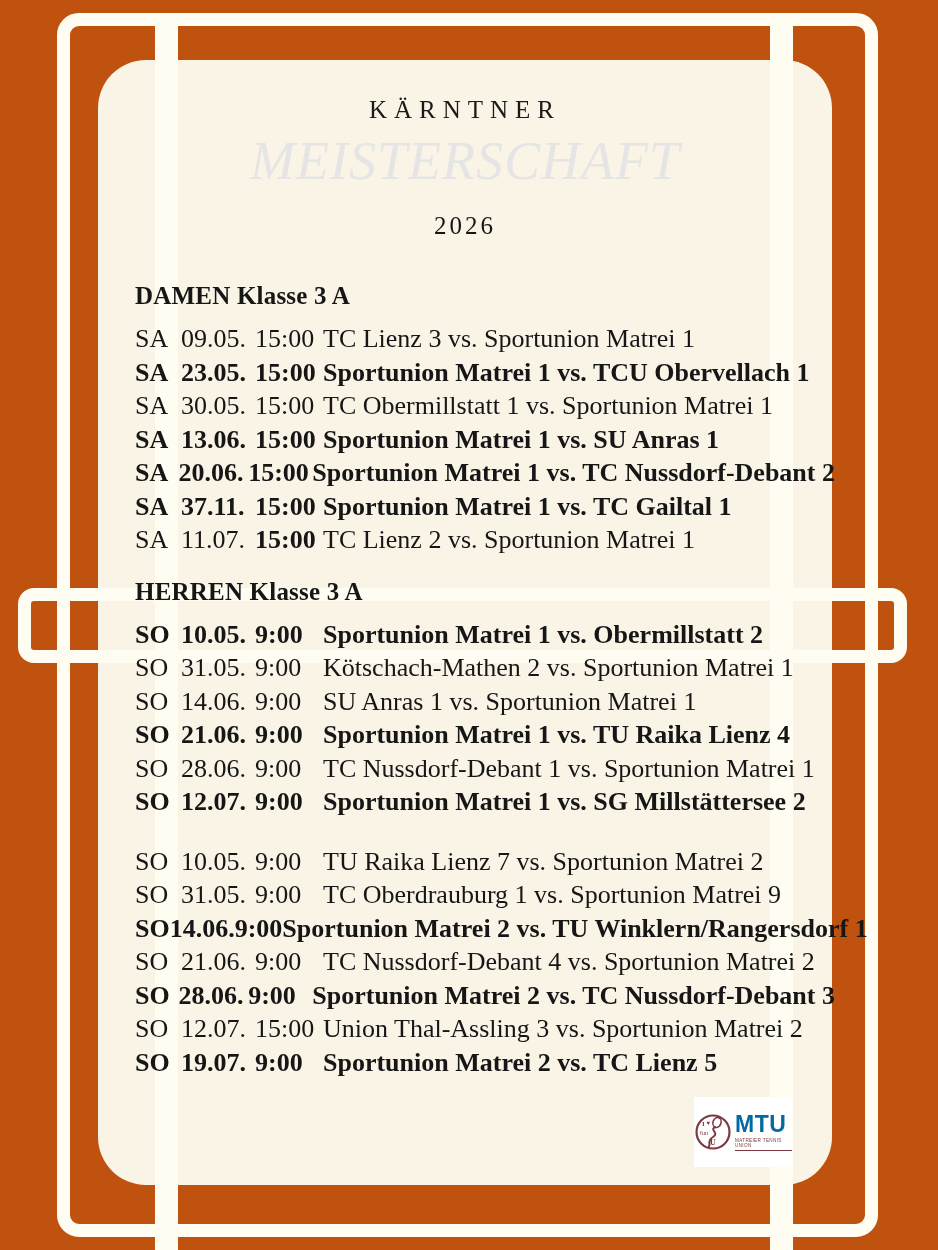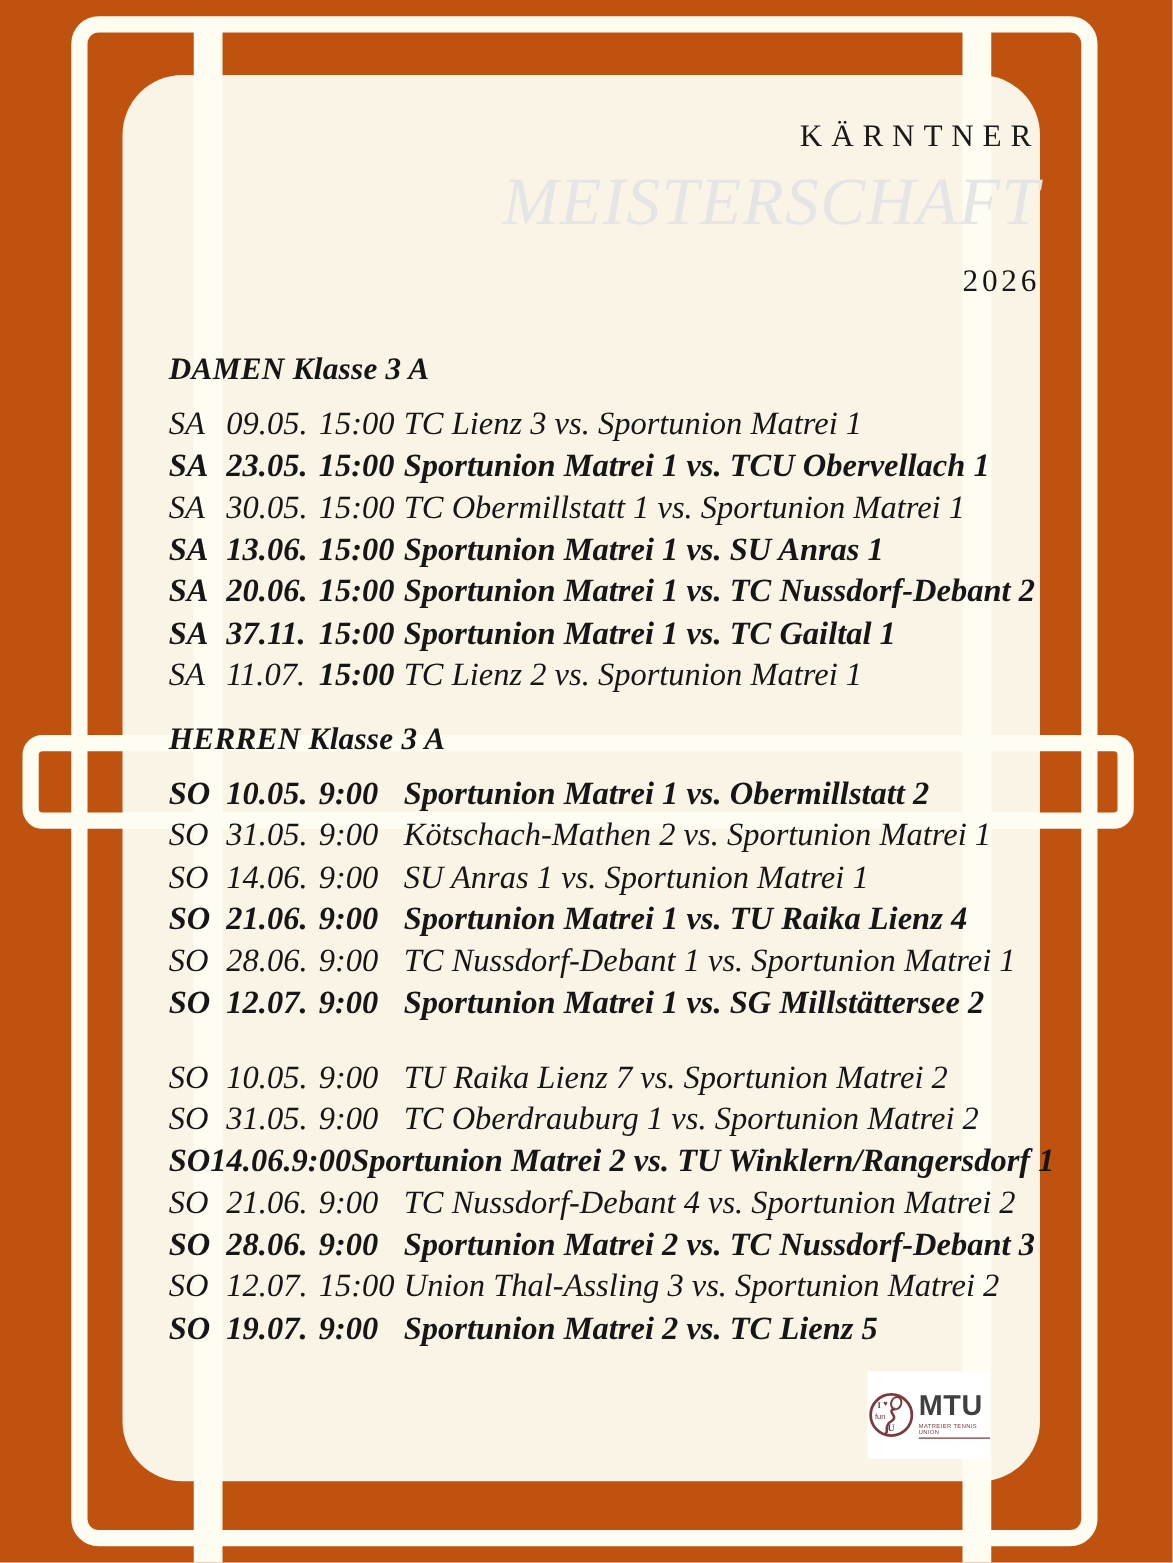--- a/index.html
+++ b/index.html
@@ -27,45 +27,45 @@
   .vbar.left{left:155px;}
   .vbar.right{left:770px;}
   
   .belt{
     position:absolute;left:18px;top:588px;width:889px;height:75px;
     border:13px solid #fffdf2;border-radius:16px;box-sizing:border-box;
   }
 
   .content{position:absolute;inset:0;color:#161616;}
 
-  .title-block{position:absolute;left:98px;top:96px;width:734px;text-align:right;}
+  .title-block{position:absolute;left:98px;top:96px;width:734px;text-align:center;}
   .title-small{font-size:25px;letter-spacing:7px;color:#1a1a1a;}
   .title-main{font-size:54px;font-style:italic;letter-spacing:1px;margin-top:10px;line-height:1.0;color:#e5e5e5;}
   .title-year{font-size:25px;letter-spacing:3px;margin-top:24px;}
 
-  .sections{position:absolute;left:135px;top:279px;width:700px;font-style:italic;}
+  .sections{position:absolute;left:135px;top:279px;width:700px;}
   .section .heading{font-size:25px;font-weight:bold;line-height:34px;margin-bottom:9px;letter-spacing:.2px;}
   .section+.section{margin-top:18px;}
   .section:nth-child(3){margin-top:26px;}
   .row{display:flex;line-height:33.5px;font-size:26px;white-space:nowrap;}
   .row .day{width:46px;}
   .row .date{width:74px;}
   .row .time{width:68px;}
   .row .match{flex:1;}
   .row.bold{font-weight:bold;}
   .row .time.tbold{font-weight:bold;}
 
   
   .logo-box{
     position:absolute;left:694px;top:1097px;width:98px;height:70px;
     background:#ffffff;display:flex;align-items:center;justify-content:center;gap:3px;
   }
   .logo-circle{flex:0 0 auto;width:38px;height:38px;position:relative;}
   .logo-right{display:flex;flex-direction:column;align-items:flex-start;}
-  .logo-abbr{font-family:"Liberation Sans",sans-serif;font-size:23px;font-weight:bold;color:#404040;line-height:1;letter-spacing:.5px;}
+  .logo-abbr{font-family:"Liberation Sans",sans-serif;font-size:23px;font-weight:bold;color:#0369a1;line-height:1;letter-spacing:.5px;}
   .logo-sub{font-family:"Liberation Sans",sans-serif;font-size:4.6px;letter-spacing:.35px;color:#7b3a3f;border-bottom:1px solid #7b3a3f;padding:1px 0 1.5px 0;margin-top:1px;text-transform:uppercase;}
 </style>
 </head>
 <body>
 
 <div class="poster">
 
   <div class="card"></div>
   <div class="vbar left"></div>
   <div class="vbar right"></div>
@@ -188,21 +188,21 @@
     <span class="day">SO</span>
     <span class="date">10.05.</span>
     <span class="time">9:00</span>
     <span class="match">TU Raika Lienz 7 vs. Sportunion Matrei 2</span>
   </div>
 
   <div class="row">
     <span class="day">SO</span>
     <span class="date">31.05.</span>
     <span class="time">9:00</span>
-    <span class="match">TC Oberdrauburg 1 vs. Sportunion Matrei 2</span>
+    <span class="match">TC Oberdrauburg 1 vs. Sportunion Matrei 9</span>
   </div>
 
   <div class="row bold">
     <span class="day">SO</span>
     <span class="date">14.06.</span>
     <span class="time tbold">9:00</span>
     <span class="match">Sportunion Matrei 2 vs. TU Winklern/Rangersdorf 1</span>
   </div>
 
   <div class="row">

